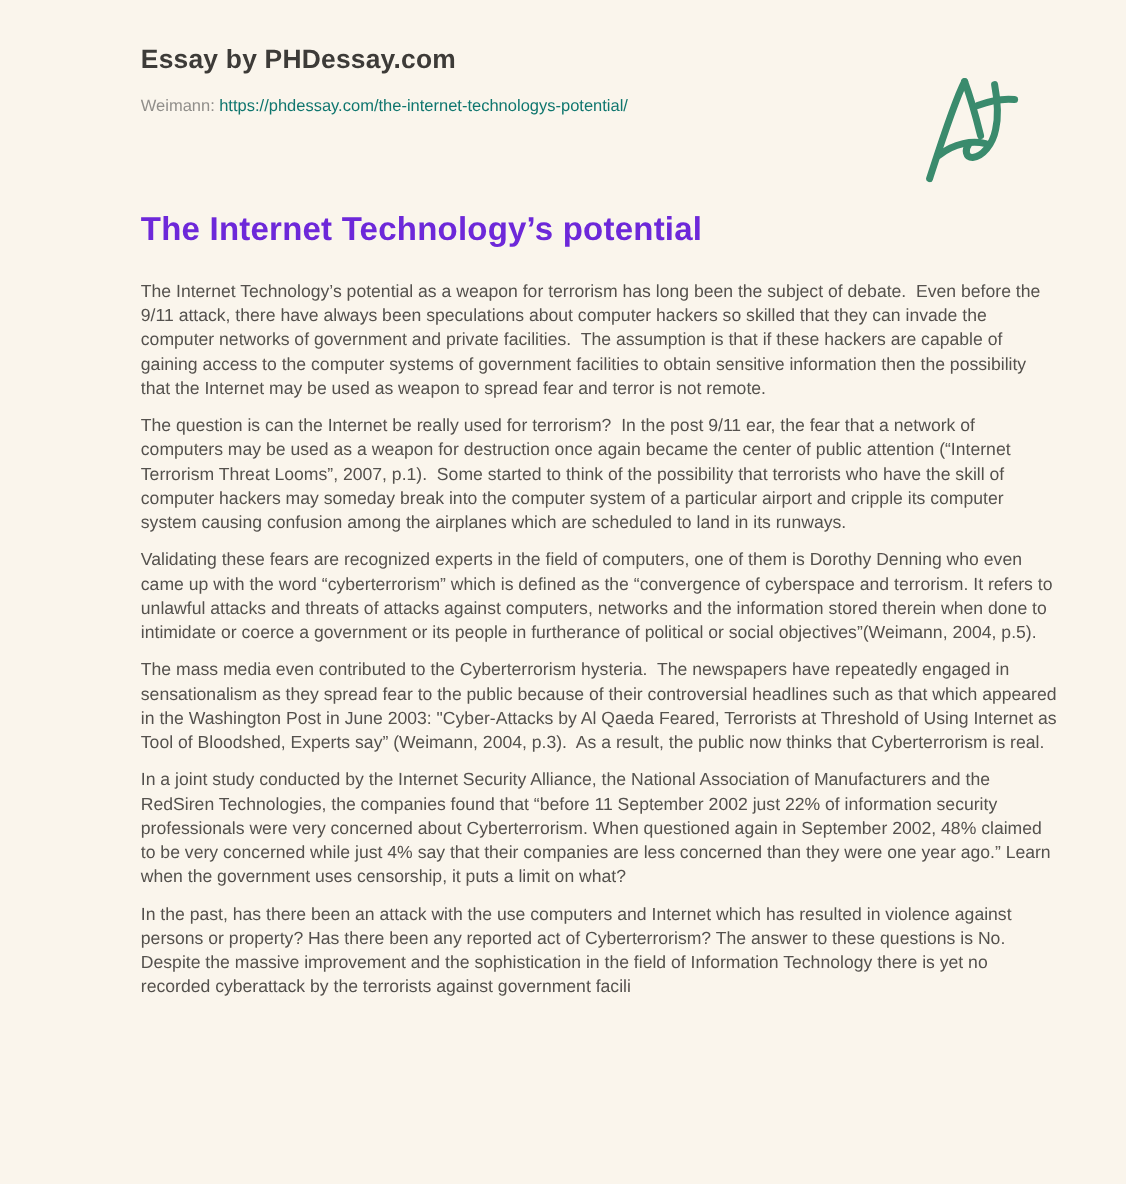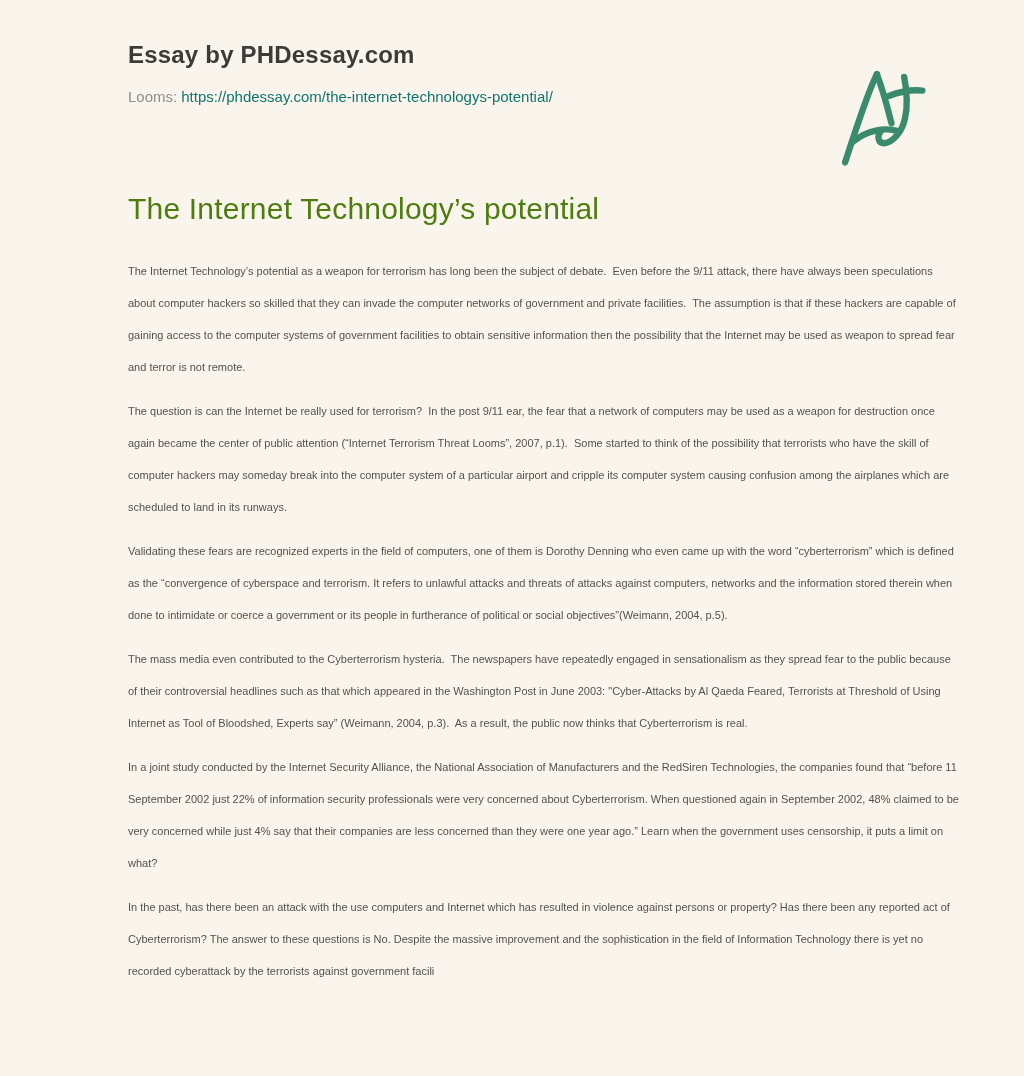--- a/index.html
+++ b/index.html
@@ -42,31 +42,31 @@
     position: absolute;
     top: 66px;
     right: 92px;
     width: 92px;
     height: 100px;
   }
   .essay-title {
     margin: 85px 0 0 0;
     font-size: 30px;
     line-height: 38px;
-    font-weight: normal;
+    font-weight: bold;
     letter-spacing: 0.2px;
-    color: #4d7c0f;
+    color: #6d28d9;
   }
   .essay-body {
     margin-top: 27px;
   }
   .essay-body p {
     margin: 0 0 12px 0;
-    font-size: 11px;
-    line-height: 32px;
+    font-size: 16px;
+    line-height: 22px;
     color: #54514d;
   }
   .italic {
   }
 </style>
 </head>
 <body>
 
 <div class="page">
 
@@ -79,21 +79,21 @@
         <path d="M53,33 C66,28 80,26 90,27"></path>
         <path d="M70,12 C73,28 74,44 71,57 C68,72 58,84 48,85 C41,85 40,77 44,72"></path>
       </g>
     </svg>
   </div>
 
   <div class="content">
     <h1 class="site-title">Essay by PHDessay.com</h1>
 
     <div class="source-line">
-      <span>Looms:</span><a class="source-link" href="#">https://phdessay.com/the-internet-technologys-potential/</a>
+      <span>Weimann:</span><a class="source-link" href="#">https://phdessay.com/the-internet-technologys-potential/</a>
     </div>
 
     <h2 class="essay-title">The Internet Technology’s potential</h2>
 
     <div class="essay-body">
         <p><span>The Internet Technology’s potential as a weapon for terrorism has long been the subject of debate.&nbsp; Even before the 9/11 attack, there have always been speculations about computer hackers so skilled that they can invade the computer networks of government and private facilities.&nbsp; The assumption is that if these hackers are capable of gaining access to the computer systems of government facilities to obtain sensitive information then the possibility that the Internet may be used as weapon to spread fear and terror is not remote.</span></p>
         <p><span>The question is can the Internet be really used for terrorism?&nbsp; In the post 9/11 ear, the fear that a network of computers may be used as a weapon for destruction once again became the center of public attention (“Internet Terrorism Threat Looms”, 2007, p.1).&nbsp; Some started to think of the possibility that terrorists who have the skill of computer hackers may someday break into the computer system of a particular airport and cripple its computer system causing confusion among the airplanes which are scheduled to land in its runways.</span></p>
         <p><span>Validating these fears are recognized experts in the field of computers, one of them is Dorothy Denning who even came up with the word “cyberterrorism” which is defined as the “</span><span class="italic">convergence of cyberspace and terrorism. It refers to unlawful attacks and threats of attacks against computers, networks and the information stored therein when done to intimidate or coerce a government or its people in furtherance of political or social objectives”</span><span>(Weimann, 2004, p.5).</span></p>
         <p><span>The mass media even contributed to the Cyberterrorism hysteria.&nbsp; The newspapers have repeatedly engaged in sensationalism as they spread fear to the public because of their controversial headlines such as that which appeared in the&nbsp;</span><span class="italic">Washington Post</span><span> in&nbsp;June 2003: "Cyber-Attacks by Al Qaeda Feared, Terrorists at Threshold of Using Internet as Tool of Bloodshed, Experts say” (Weimann, 2004, p.3).&nbsp; As a result, the public now thinks that Cyberterrorism is real.</span></p>
         <p><span>In a joint study conducted by the Internet Security Alliance, the National Association of Manufacturers and the RedSiren Technologies, the companies found that “before 11 September 2002 just 22% of information security professionals were very concerned about Cyberterrorism. When questioned again in September 2002, 48% claimed to be very concerned while just 4% say that their companies are less concerned than they were one year ago.” Learn when the government uses censorship, it puts a limit on what?</span></p>

